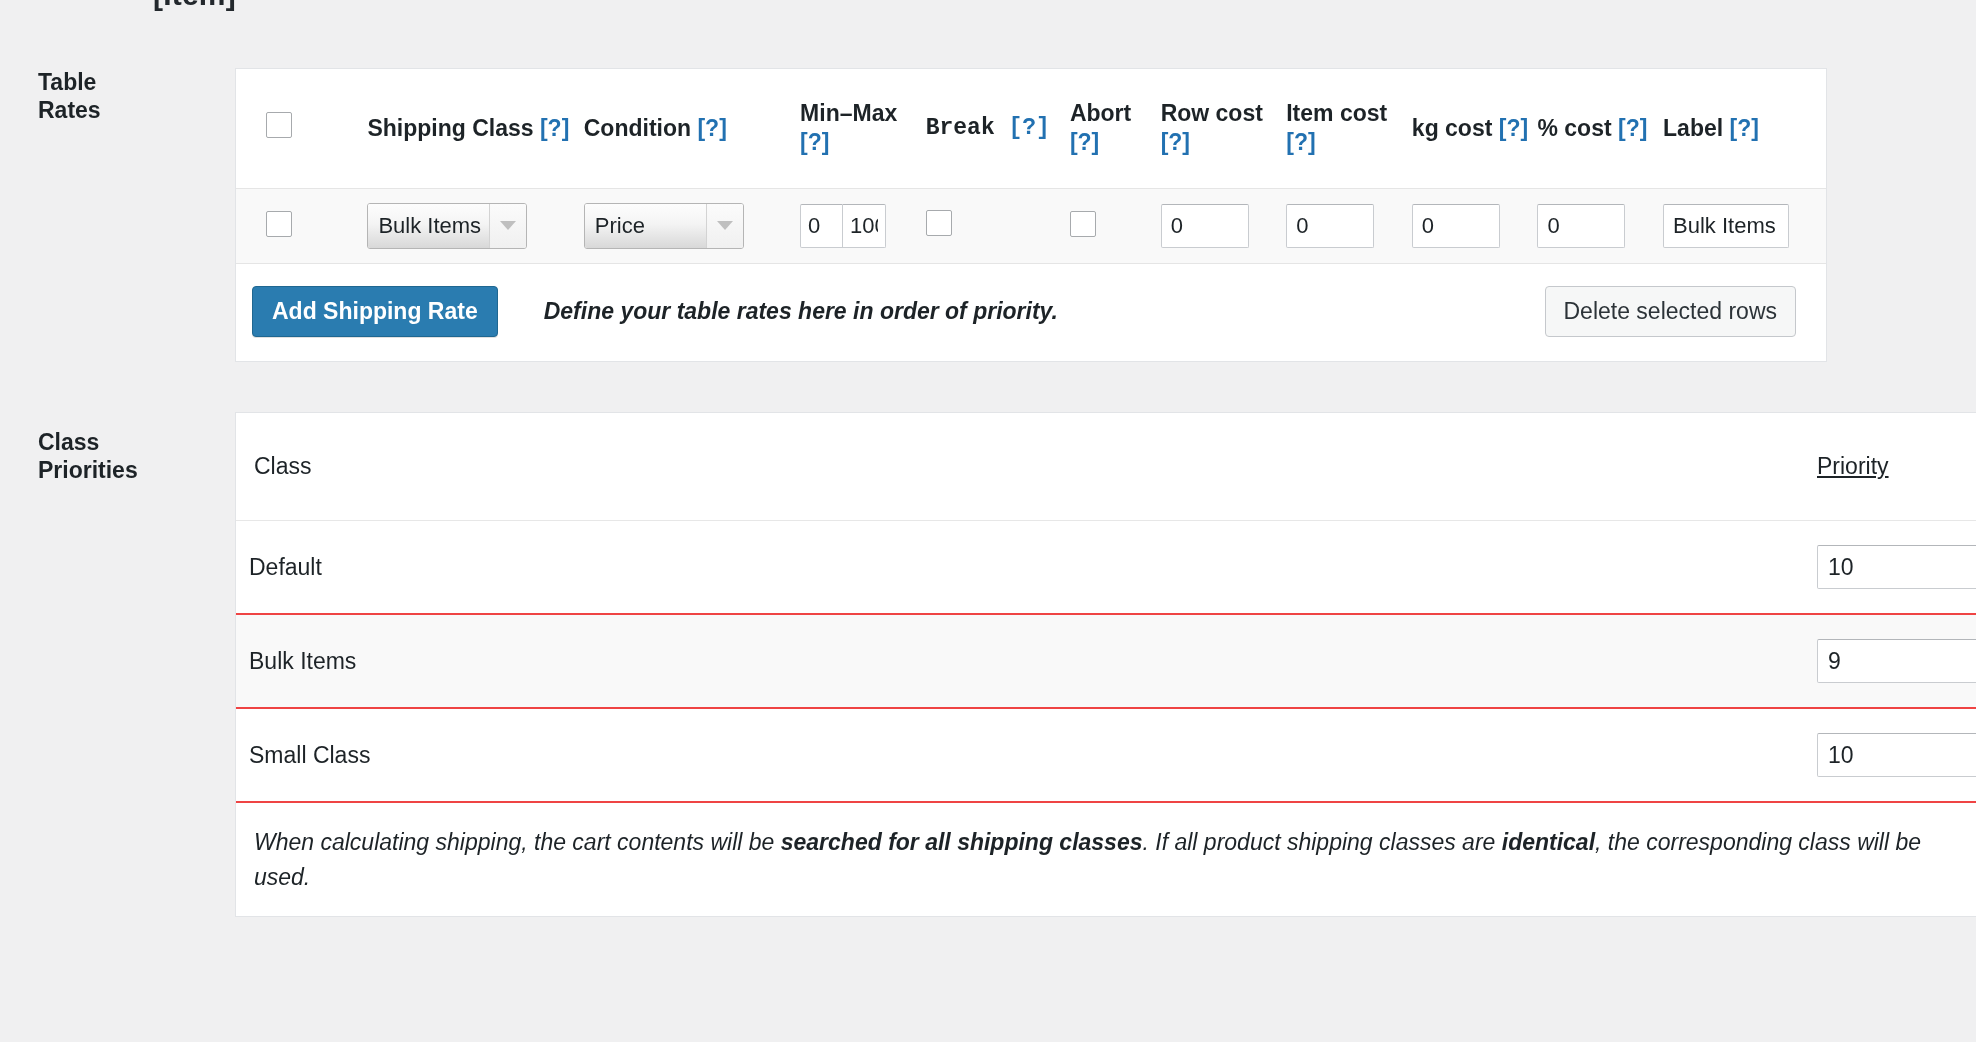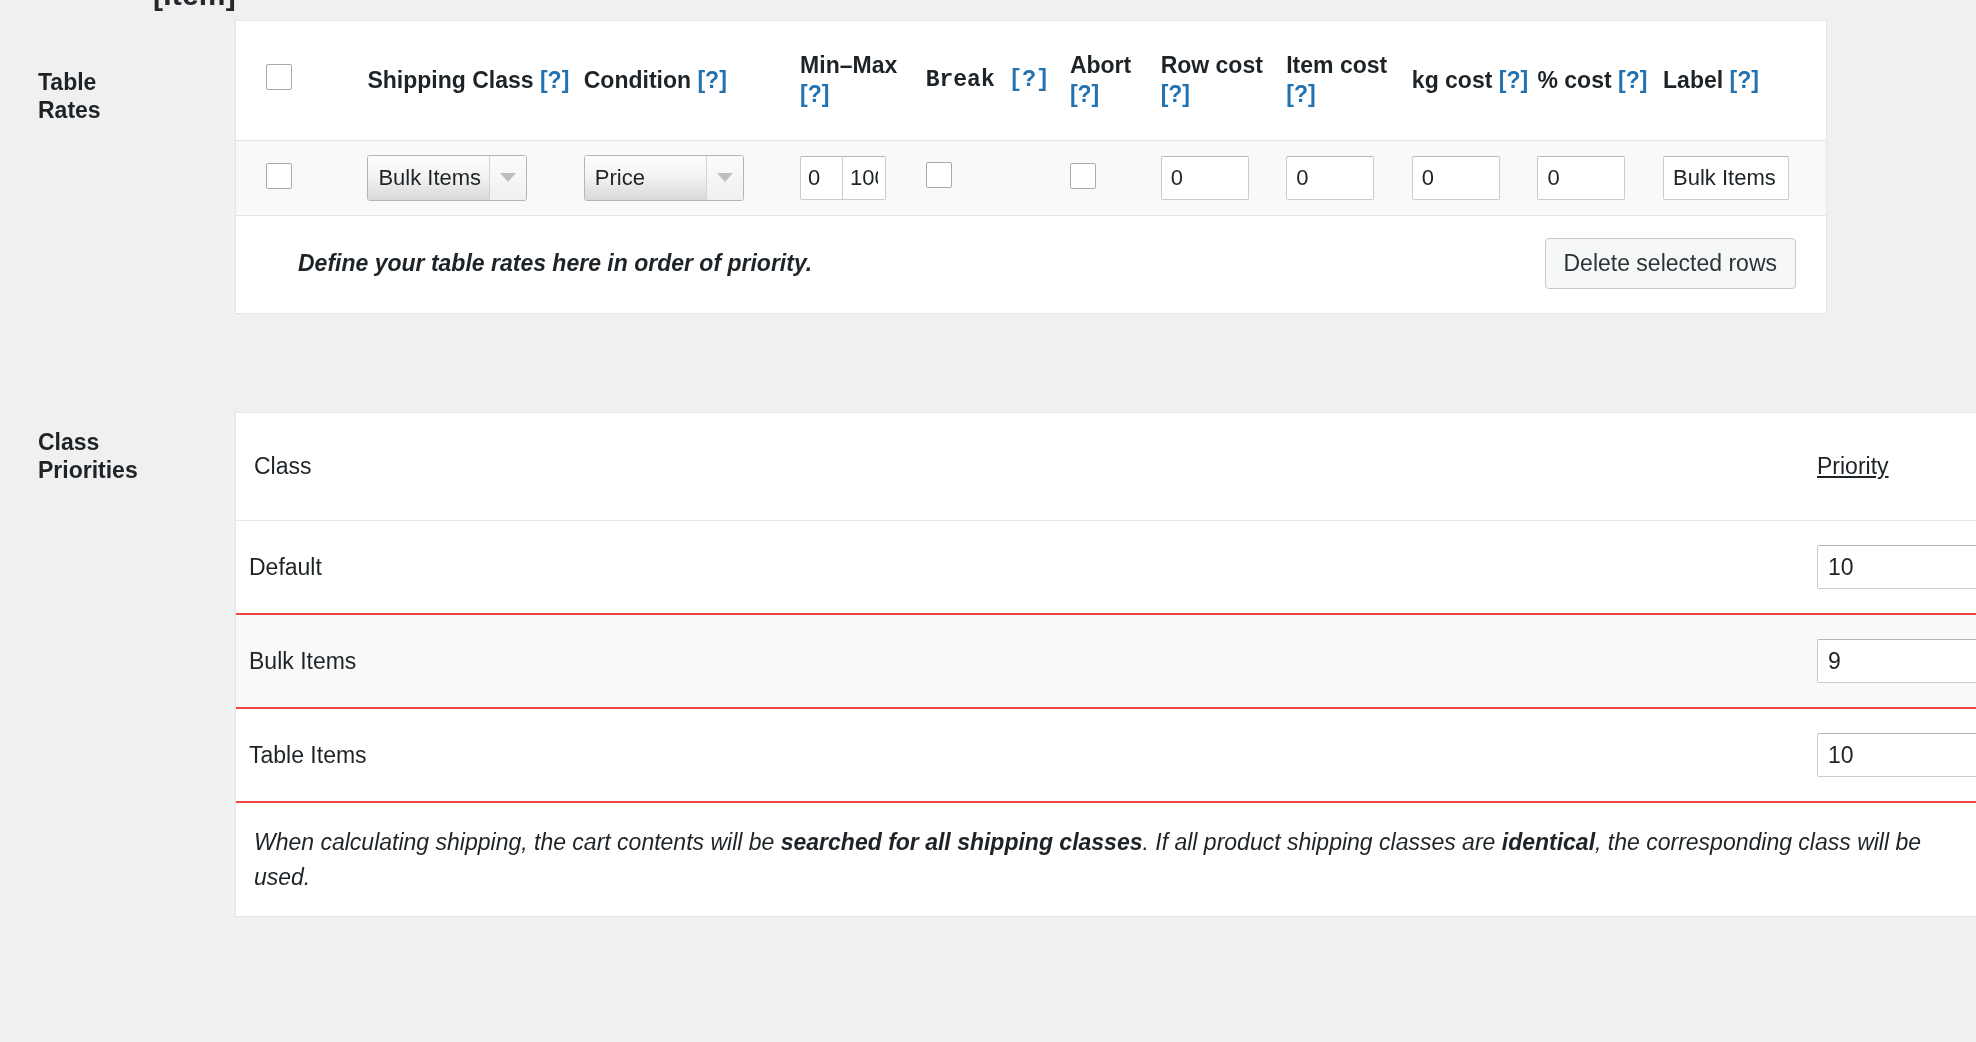--- a/index.html
+++ b/index.html
@@ -48,21 +48,21 @@
   }
   .panel {
     background: #fff;
     border: 1px solid #e2e4e7;
     box-sizing: border-box;
   }
 
   
   #table-rates-row { left: 0; top: 20px; }
   #table-rates-row .row-label { padding-top: 48px; }
-  #table-rates-panel { width: 1592px; }
+  #table-rates-panel { width: 1592px; margin-top: 48px; }
 
   table.rates {
     border-collapse: collapse;
     width: 100%;
     table-layout: fixed;
   }
   table.rates thead th {
     background: #fff;
     font-size: 23px;
     font-weight: 700;
@@ -370,20 +370,21 @@
             <input class="inp cost-inp" type="text" value="0" style="">
           </td>
           <td class="c-label">
             <input class="inp label-inp" type="text" value="Bulk Items" style="">
           </td>
         </tr>
       </tbody>
     </table>
 
     <div class="actions">
+      <button class="btn-primary">Add Shipping Rate</button>
       <span class="hint">Define your table rates here in order of priority.</span>
       <span class="actions-right">
         <button class="btn-secondary">Delete selected rows</button>
       </span>
     </div>
   </div>
 </div>
 
 <div class="form-row" id="class-priorities-row">
 
@@ -407,21 +408,21 @@
             <input class="prio-inp" type="text" value="10" style="">
           </td>
         </tr>
         <tr class="alt">
           <td>Bulk Items</td>
           <td class="td-priority">
             <input class="prio-inp" type="text" value="9" style="">
           </td>
         </tr>
         <tr>
-          <td>Table Items</td>
+          <td>Small Class</td>
           <td class="td-priority">
             <input class="prio-inp" type="text" value="10" style="">
           </td>
         </tr>
       </tbody>
     </table>
 
     <div class="panel-note">
       <span>When calculating shipping, the cart contents will be </span><b>searched for all shipping classes</b><span>. If all product shipping classes are </span><b>identical</b><span>, the corresponding class will be used.</span>
     </div>

